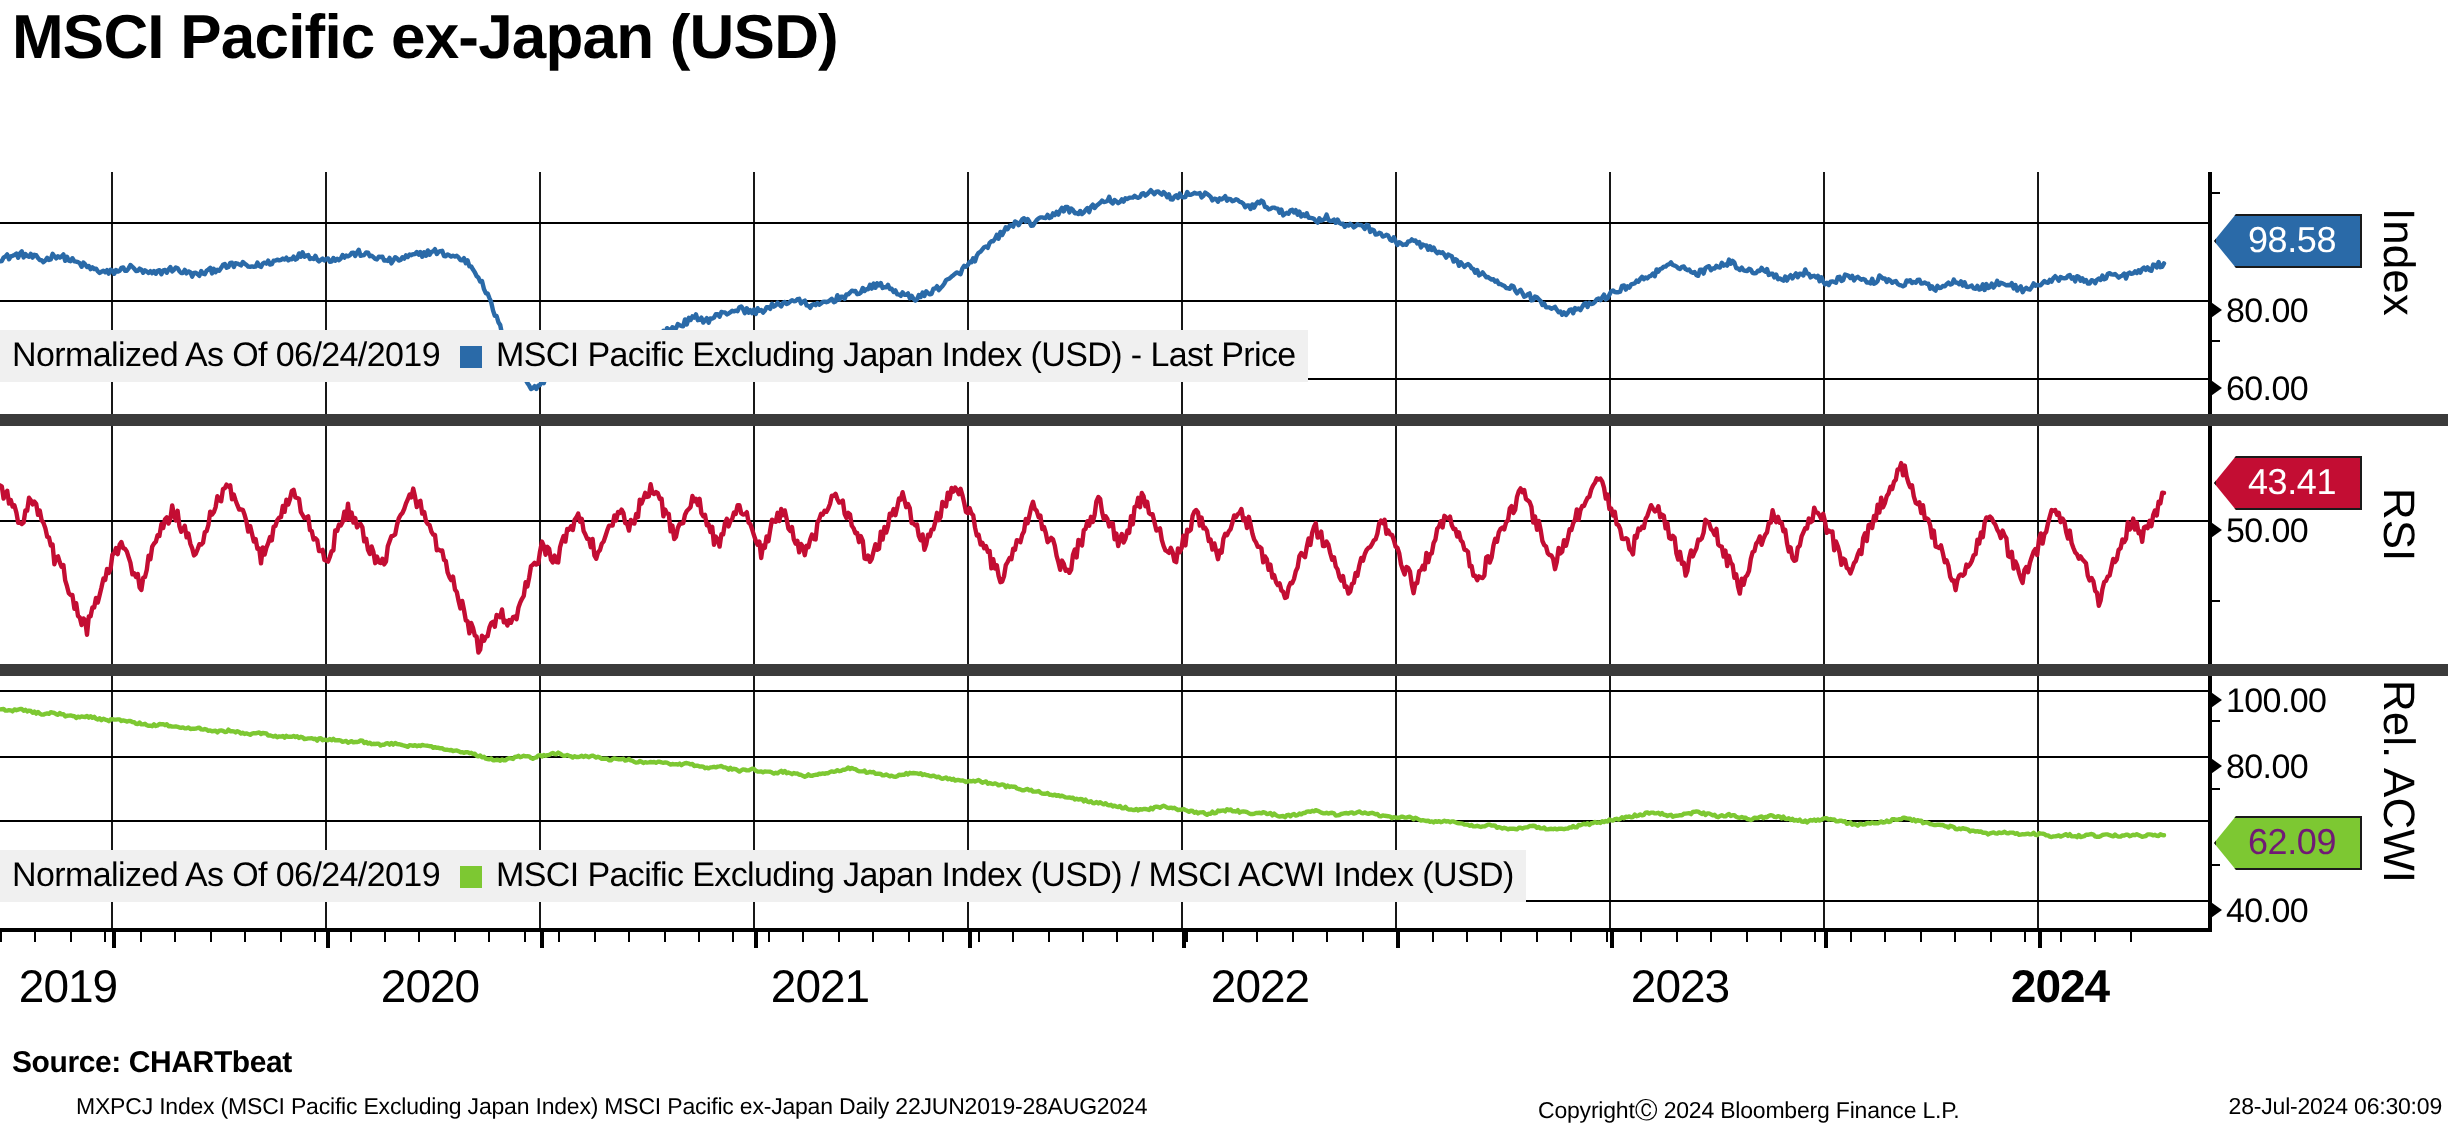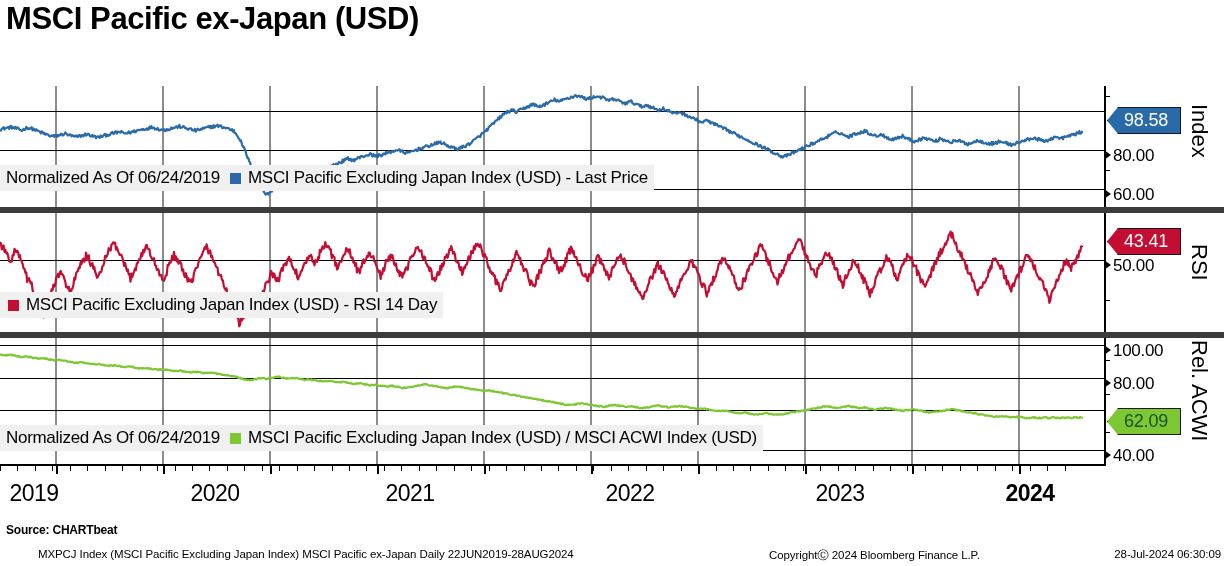--- a/index.html
+++ b/index.html
@@ -32,21 +32,21 @@
   .minitick{position:absolute;height:1px;background:#000;width:6px;}
 
   
   .badge{position:absolute;height:27px;display:flex;align-items:center;
          color:#fff;font-size:18px;font-weight:normal;letter-spacing:-0.2px;
          padding-left:16px;padding-right:9px;box-sizing:border-box;
          border:1px solid #1a1a1a;
          clip-path:polygon(0% 50%, 11px 0%, 100% 0%, 100% 100%, 11px 100%);}
   .badge.blue{background:#2a6aa8;}
   .badge.red{background:#c30d33;}
-  .badge.green{background:#7dc832;color:#14532d;}
+  .badge.green{background:#7dc832;color:#701a75;}
 
   
   .ylabel{position:absolute;font-size:22px;font-weight:normal;color:#000;
           transform-origin:left top;transform:rotate(90deg);white-space:nowrap;
           letter-spacing:0px;}
 
   
   .legend{position:absolute;height:26px;background:#f0f0f0;display:flex;
           align-items:center;font-size:17px;letter-spacing:-0.3px;
           white-space:nowrap;color:#000;padding:0 6px;box-sizing:border-box;}
@@ -56,21 +56,21 @@
   .sq.green{background:#7dc832;}
 
   
   #xaxis{position:absolute;left:0;top:466px;width:1224px;height:50px;}
   .xtick{position:absolute;height:8px;width:2px;background:#000;top:0px;}
   .xminor{position:absolute;height:5px;width:1px;background:#000;top:0px;}
   .xlabel{position:absolute;top:14px;font-size:23px;letter-spacing:-0.5px;
           transform:translateX(-50%);white-space:nowrap;}
 
   
-  #source{position:absolute;left:6px;top:523px;font-size:12px;font-weight:bold;
+  #source{position:absolute;left:6px;top:523px;font-size:15px;font-weight:bold;
           letter-spacing:-0.2px;}
   .foot{position:absolute;top:548px;font-size:11.5px;letter-spacing:-0.1px;
         white-space:nowrap;color:#000;padding-left:36px;}
   #foot-left{left:2px;}
   #foot-mid{left:733px;}
   #foot-right{right:3px;}
 </style>
 </head>
 <body>
 
@@ -130,24 +130,20 @@
           <line x1="805" y1="0" x2="805" y2="119" stroke="#000" stroke-width="1" opacity="0.9"></line>
           <line x1="912" y1="0" x2="912" y2="119" stroke="#000" stroke-width="1" opacity="0.9"></line>
           <line x1="1019" y1="0" x2="1019" y2="119" stroke="#000" stroke-width="1" opacity="0.9"></line>
           <line x1="0" y1="47.5" x2="1106" y2="47.5" stroke="#000" stroke-width="1"></line>
           <path d="M0.0,29.7L0.9,30.2L1.8,36.3L2.7,33.5L3.6,32.4L4.5,38.8L5.4,37.0L6.3,40.3L7.2,39.7L8.2,43.3L9.1,48.4L10.0,48.3L10.9,49.0L11.8,48.3L12.7,42.2L13.6,42.3L14.5,35.9L15.4,37.1L16.3,39.2L17.2,37.8L18.1,38.9L19.0,44.4L19.9,42.3L20.8,47.1L21.7,48.3L22.7,51.2L23.6,55.4L24.5,55.8L25.4,59.8L26.3,59.3L27.2,69.1L28.1,65.6L29.0,65.2L29.9,68.2L30.8,70.4L31.7,69.5L32.6,77.2L33.5,80.1L34.4,83.6L35.3,84.5L36.2,84.5L37.2,91.4L38.1,88.6L39.0,95.0L39.9,95.7L40.8,99.5L41.7,96.2L42.6,97.1L43.5,104.4L44.4,95.2L45.3,95.1L46.2,90.7L47.1,90.8L48.0,86.0L48.9,88.3L49.8,84.6L50.7,80.9L51.7,76.3L52.6,77.0L53.5,71.5L54.4,73.5L55.3,71.3L56.2,64.3L57.1,63.7L58.0,61.0L58.9,64.1L59.8,59.4L60.7,58.0L61.6,61.1L62.5,61.4L63.4,62.7L64.3,65.6L65.2,68.3L66.2,74.2L67.1,73.7L68.0,75.5L68.9,74.0L69.8,80.7L70.7,82.0L71.6,75.9L72.5,75.5L73.4,71.9L74.3,64.8L75.2,66.6L76.1,60.3L77.0,58.8L77.9,57.9L78.8,54.6L79.7,55.0L80.7,49.0L81.6,51.0L82.5,46.6L83.4,45.7L84.3,48.8L85.2,46.3L86.1,39.7L87.0,44.5L87.9,47.2L88.8,42.4L89.7,50.0L90.6,52.9L91.5,51.7L92.4,49.9L93.3,55.7L94.2,53.8L95.2,59.0L96.1,61.2L97.0,64.7L97.9,63.9L98.8,61.6L99.7,59.1L100.6,59.3L101.5,58.4L102.4,53.1L103.3,52.6L104.2,49.5L105.1,42.8L106.0,44.3L106.9,43.1L107.8,40.6L108.7,35.1L109.6,37.1L110.6,37.6L111.5,31.5L112.4,31.1L113.3,29.3L114.2,30.3L115.1,29.7L116.0,36.6L116.9,34.3L117.8,37.2L118.7,39.6L119.6,41.8L120.5,41.7L121.4,41.9L122.3,44.4L123.2,47.7L124.1,52.8L125.1,50.0L126.0,53.9L126.9,57.8L127.8,56.5L128.7,61.4L129.6,61.2L130.5,68.7L131.4,60.7L132.3,64.3L133.2,60.8L134.1,58.6L135.0,55.5L135.9,57.2L136.8,50.4L137.7,50.0L138.6,47.2L139.6,45.8L140.5,45.6L141.4,40.0L142.3,42.9L143.2,36.9L144.1,39.3L145.0,36.5L145.9,32.5L146.8,31.9L147.7,35.7L148.6,36.0L149.5,36.4L150.4,42.9L151.3,44.5L152.2,46.1L153.1,45.8L154.1,45.2L155.0,52.1L155.9,52.6L156.8,56.8L157.7,56.1L158.6,57.1L159.5,62.5L160.4,62.4L161.3,61.9L162.2,66.9L163.1,67.4L164.0,67.8L164.9,65.5L165.8,62.6L166.7,62.2L167.6,52.2L168.6,52.4L169.5,49.3L170.4,49.7L171.3,48.0L172.2,42.8L173.1,46.9L174.0,38.9L174.9,46.8L175.8,43.3L176.7,48.3L177.6,46.0L178.5,50.7L179.4,49.4L180.3,49.0L181.2,50.7L182.1,57.7L183.1,56.4L184.0,61.9L184.9,64.0L185.8,60.2L186.7,63.0L187.6,68.6L188.5,65.3L189.4,68.1L190.3,68.5L191.2,66.4L192.1,69.2L193.0,67.8L193.9,60.1L194.8,57.6L195.7,55.1L196.6,54.9L197.6,54.2L198.5,49.4L199.4,46.2L200.3,44.5L201.2,43.5L202.1,41.5L203.0,38.7L203.9,36.7L204.8,34.2L205.7,35.7L206.6,31.3L207.5,35.3L208.4,40.5L209.3,37.9L210.2,37.4L211.1,43.8L212.1,43.0L213.0,47.6L213.9,49.0L214.8,49.6L215.7,52.8L216.6,54.3L217.5,54.5L218.4,62.1L219.3,61.7L220.2,62.4L221.1,62.2L222.0,66.9L222.9,67.4L223.8,73.2L224.7,75.5L225.6,77.0L226.5,75.3L227.5,81.8L228.4,83.0L229.3,87.5L230.2,91.2L231.1,87.5L232.0,92.0L232.9,97.2L233.8,97.6L234.7,103.7L235.6,98.5L236.5,100.9L237.4,104.8L238.3,105.2L239.2,113.3L240.1,111.8L241.0,104.8L242.0,107.4L242.9,105.4L243.8,105.1L244.7,100.8L245.6,98.5L246.5,97.9L247.4,100.4L248.3,94.5L249.2,94.9L250.1,95.6L251.0,91.7L251.9,98.1L252.8,97.4L253.7,99.8L254.6,97.0L255.5,98.4L256.5,95.6L257.4,95.3L258.3,96.6L259.2,90.9L260.1,88.3L261.0,86.4L261.9,84.9L262.8,78.1L263.7,80.2L264.6,75.7L265.5,70.1L266.4,69.4L267.3,68.4L268.2,69.3L269.1,68.9L270.0,62.8L271.0,57.8L271.9,59.9L272.8,64.4L273.7,60.4L274.6,61.5L275.5,66.9L276.4,68.2L277.3,64.8L278.2,68.0L279.1,68.2L280.0,60.7L280.9,57.6L281.8,55.0L282.7,57.8L283.6,51.5L284.5,51.9L285.5,50.1L286.4,52.0L287.3,46.9L288.2,45.7L289.1,43.8L290.0,47.9L290.9,46.4L291.8,52.5L292.7,54.3L293.6,56.4L294.5,56.5L295.4,60.6L296.3,56.5L297.2,64.7L298.1,66.4L299.0,63.2L300.0,62.0L300.9,58.8L301.8,57.8L302.7,55.1L303.6,52.3L304.5,49.9L305.4,49.8L306.3,49.8L307.2,44.7L308.1,47.2L309.0,43.0L309.9,43.5L310.8,41.8L311.7,43.5L312.6,48.6L313.5,48.6L314.5,52.3L315.4,47.0L316.3,48.5L317.2,48.8L318.1,44.0L319.0,45.5L319.9,36.8L320.8,38.8L321.7,36.4L322.6,33.4L323.5,35.5L324.4,35.2L325.3,29.1L326.2,33.5L327.1,34.0L328.0,33.0L328.9,33.6L329.9,36.5L330.8,36.4L331.7,45.2L332.6,41.8L333.5,43.8L334.4,44.0L335.3,52.7L336.2,49.8L337.1,56.5L338.0,55.4L338.9,51.0L339.8,49.0L340.7,48.8L341.6,48.6L342.5,44.4L343.4,42.5L344.4,41.5L345.3,40.5L346.2,35.0L347.1,37.6L348.0,36.4L348.9,39.5L349.8,36.4L350.7,43.6L351.6,45.1L352.5,44.4L353.4,49.6L354.3,49.1L355.2,53.0L356.1,50.4L357.0,59.4L357.9,55.3L358.9,56.8L359.8,60.3L360.7,54.1L361.6,54.2L362.5,48.4L363.4,46.4L364.3,50.2L365.2,47.5L366.1,46.4L367.0,43.2L367.9,43.9L368.8,39.6L369.7,39.6L370.6,43.6L371.5,44.3L372.4,44.1L373.4,43.1L374.3,48.3L375.2,49.1L376.1,51.8L377.0,54.7L377.9,57.4L378.8,59.4L379.7,57.8L380.6,66.0L381.5,59.7L382.4,60.9L383.3,55.2L384.2,57.6L385.1,52.0L386.0,46.8L386.9,47.7L387.9,47.9L388.8,43.4L389.7,47.5L390.6,41.5L391.5,44.6L392.4,42.2L393.3,46.3L394.2,51.3L395.1,52.4L396.0,50.5L396.9,56.7L397.8,58.8L398.7,57.4L399.6,63.2L400.5,59.0L401.4,60.2L402.4,64.6L403.3,59.9L404.2,60.6L405.1,56.7L406.0,54.3L406.9,56.5L407.8,56.7L408.7,48.3L409.6,46.7L410.5,43.9L411.4,44.3L412.3,42.4L413.2,42.9L414.1,41.3L415.0,39.0L415.9,34.9L416.9,34.9L417.8,33.9L418.7,36.6L419.6,38.3L420.5,38.0L421.4,37.3L422.3,43.9L423.2,46.0L424.1,43.4L425.0,44.2L425.9,49.9L426.8,51.1L427.7,53.6L428.6,53.5L429.5,58.1L430.4,55.0L431.4,57.4L432.3,66.3L433.2,66.5L434.1,64.8L435.0,67.9L435.9,66.4L436.8,62.6L437.7,59.1L438.6,61.9L439.5,61.4L440.4,52.8L441.3,56.8L442.2,50.5L443.1,53.3L444.0,50.2L444.9,43.8L445.8,44.6L446.8,41.5L447.7,44.6L448.6,40.8L449.5,36.2L450.4,36.8L451.3,33.1L452.2,36.9L453.1,40.6L454.0,39.0L454.9,41.1L455.8,48.5L456.7,48.7L457.6,49.7L458.5,49.3L459.4,55.0L460.3,57.1L461.3,54.2L462.2,61.9L463.1,59.3L464.0,54.4L464.9,55.1L465.8,51.8L466.7,51.7L467.6,48.2L468.5,43.4L469.4,47.1L470.3,45.5L471.2,38.0L472.1,39.3L473.0,40.2L473.9,33.3L474.8,36.5L475.8,31.0L476.7,32.8L477.6,30.8L478.5,32.0L479.4,34.1L480.3,31.4L481.2,34.5L482.1,38.5L483.0,43.0L483.9,43.6L484.8,41.0L485.7,43.7L486.6,44.6L487.5,50.7L488.4,54.8L489.3,54.4L490.3,59.3L491.2,58.4L492.1,61.1L493.0,60.1L493.9,62.9L494.8,62.5L495.7,71.2L496.6,66.6L497.5,71.3L498.4,69.6L499.3,74.9L500.2,78.1L501.1,77.8L502.0,75.2L502.9,69.6L503.8,68.0L504.8,66.0L505.7,66.6L506.6,61.3L507.5,61.9L508.4,57.1L509.3,57.3L510.2,58.1L511.1,54.4L512.0,52.7L512.9,46.5L513.8,48.6L514.7,44.7L515.6,40.6L516.5,37.9L517.4,41.5L518.3,42.3L519.3,45.6L520.2,44.8L521.1,51.5L522.0,50.5L522.9,53.5L523.8,58.1L524.7,57.2L525.6,55.9L526.5,56.7L527.4,59.8L528.3,64.9L529.2,68.1L530.1,71.9L531.0,67.3L531.9,68.9L532.8,72.4L533.8,71.9L534.7,73.4L535.6,71.8L536.5,64.3L537.4,61.7L538.3,65.7L539.2,57.0L540.1,57.4L541.0,59.8L541.9,52.0L542.8,51.4L543.7,47.6L544.6,49.9L545.5,45.4L546.4,48.0L547.3,44.5L548.2,37.7L549.2,35.5L550.1,36.5L551.0,42.9L551.9,46.6L552.8,45.1L553.7,46.5L554.6,50.2L555.5,48.5L556.4,48.6L557.3,56.6L558.2,53.8L559.1,60.0L560.0,56.3L560.9,54.0L561.8,58.3L562.7,56.4L563.7,52.2L564.6,53.4L565.5,45.1L566.4,49.2L567.3,40.4L568.2,40.2L569.1,35.9L570.0,40.6L570.9,33.5L571.8,35.2L572.7,40.2L573.6,37.9L574.5,43.6L575.4,44.2L576.3,44.1L577.2,48.0L578.2,52.3L579.1,51.8L580.0,51.2L580.9,56.9L581.8,60.0L582.7,62.2L583.6,62.7L584.5,63.4L585.4,60.9L586.3,63.0L587.2,67.6L588.1,68.1L589.0,61.2L589.9,63.1L590.8,61.1L591.7,54.8L592.7,59.7L593.6,51.8L594.5,52.6L595.4,51.9L596.3,44.9L597.2,42.8L598.1,42.0L599.0,43.2L599.9,49.8L600.8,45.8L601.7,51.2L602.6,50.9L603.5,52.4L604.4,57.5L605.3,56.8L606.2,61.8L607.2,58.7L608.1,62.6L609.0,66.6L609.9,62.2L610.8,63.3L611.7,56.4L612.6,53.9L613.5,54.6L614.4,52.7L615.3,51.6L616.2,48.3L617.1,44.7L618.0,45.6L618.9,44.1L619.8,43.4L620.7,41.5L621.7,47.2L622.6,46.2L623.5,51.0L624.4,45.4L625.3,49.3L626.2,53.8L627.1,56.8L628.0,58.2L628.9,60.4L629.8,60.4L630.7,61.2L631.6,68.2L632.5,65.2L633.4,66.6L634.3,71.9L635.2,69.3L636.2,75.8L637.1,74.6L638.0,78.0L638.9,79.5L639.8,78.7L640.7,82.2L641.6,82.9L642.5,86.0L643.4,85.5L644.3,80.7L645.2,78.5L646.1,78.6L647.0,76.5L647.9,72.6L648.8,70.8L649.7,65.1L650.6,63.5L651.6,64.7L652.5,65.6L653.4,60.4L654.3,56.2L655.2,59.5L656.1,53.3L657.0,50.4L657.9,48.6L658.8,55.8L659.7,55.6L660.6,52.8L661.5,60.0L662.4,60.0L663.3,57.8L664.2,59.3L665.1,63.5L666.1,66.9L667.0,65.6L667.9,70.3L668.8,71.7L669.7,75.5L670.6,77.3L671.5,75.0L672.4,80.4L673.3,80.2L674.2,83.8L675.1,82.9L676.0,78.9L676.9,78.4L677.8,73.5L678.7,74.9L679.6,70.0L680.6,66.0L681.5,67.3L682.4,64.0L683.3,62.0L684.2,60.9L685.1,60.6L686.0,59.1L686.9,57.2L687.8,56.7L688.7,53.8L689.6,48.7L690.5,47.3L691.4,48.6L692.3,46.9L693.2,53.9L694.1,52.2L695.1,54.2L696.0,54.4L696.9,57.0L697.8,60.3L698.7,60.9L699.6,63.6L700.5,69.2L701.4,71.9L702.3,74.2L703.2,70.5L704.1,71.0L705.0,72.8L705.9,79.3L706.8,83.6L707.7,78.7L708.6,78.6L709.6,72.6L710.5,72.0L711.4,69.9L712.3,71.7L713.2,63.5L714.1,68.1L715.0,64.0L715.9,63.7L716.8,58.5L717.7,56.8L718.6,51.3L719.5,50.3L720.4,47.6L721.3,50.7L722.2,44.9L723.1,45.8L724.1,46.3L725.0,45.3L725.9,49.6L726.8,51.5L727.7,51.5L728.6,55.3L729.5,53.2L730.4,57.1L731.3,58.1L732.2,61.8L733.1,62.1L734.0,62.9L734.9,70.2L735.8,70.0L736.7,74.9L737.6,74.9L738.6,77.1L739.5,75.2L740.4,75.8L741.3,76.0L742.2,74.7L743.1,65.7L744.0,65.1L744.9,68.3L745.8,65.8L746.7,59.9L747.6,56.4L748.5,57.9L749.4,53.1L750.3,51.4L751.2,50.8L752.1,51.7L753.1,48.0L754.0,47.2L754.9,41.2L755.8,40.1L756.7,43.5L757.6,41.8L758.5,35.4L759.4,32.6L760.3,31.2L761.2,33.1L762.1,32.0L763.0,36.6L763.9,37.2L764.8,38.0L765.7,40.4L766.6,48.3L767.5,45.2L768.5,51.9L769.4,47.5L770.3,51.8L771.2,57.5L772.1,59.5L773.0,60.2L773.9,63.7L774.8,64.5L775.7,64.7L776.6,66.5L777.5,71.6L778.4,68.0L779.3,61.0L780.2,63.7L781.1,62.8L782.0,57.1L783.0,59.9L783.9,56.3L784.8,51.6L785.7,52.0L786.6,48.6L787.5,46.9L788.4,41.7L789.3,46.9L790.2,42.2L791.1,40.0L792.0,40.0L792.9,37.7L793.8,35.9L794.7,35.3L795.6,31.8L796.5,29.8L797.5,28.3L798.4,26.2L799.3,26.8L800.2,26.3L801.1,27.7L802.0,30.8L802.9,36.3L803.8,34.3L804.7,41.5L805.6,41.2L806.5,44.7L807.4,42.9L808.3,49.1L809.2,49.5L810.1,51.5L811.0,56.4L812.0,56.5L812.9,56.1L813.8,56.7L814.7,61.6L815.6,62.4L816.5,64.2L817.4,55.0L818.3,55.8L819.2,51.3L820.1,52.0L821.0,50.4L821.9,51.0L822.8,46.4L823.7,44.9L824.6,42.2L825.5,39.6L826.5,41.3L827.4,42.7L828.3,42.3L829.2,40.1L830.1,45.7L831.0,44.3L831.9,44.8L832.8,51.2L833.7,48.5L834.6,55.9L835.5,56.5L836.4,54.9L837.3,55.9L838.2,63.7L839.1,66.8L840.0,62.9L841.0,68.9L841.9,68.4L842.8,74.8L843.7,72.5L844.6,66.0L845.5,62.2L846.4,65.2L847.3,63.0L848.2,61.1L849.1,56.8L850.0,57.0L850.9,56.2L851.8,53.3L852.7,46.9L853.6,47.7L854.5,48.4L855.5,51.6L856.4,52.4L857.3,54.5L858.2,51.4L859.1,59.3L860.0,60.1L860.9,60.3L861.8,65.3L862.7,62.3L863.6,70.0L864.5,64.9L865.4,68.3L866.3,69.4L867.2,75.9L868.1,74.1L869.0,80.2L869.9,83.8L870.9,76.3L871.8,79.4L872.7,75.5L873.6,74.6L874.5,72.4L875.4,66.5L876.3,63.1L877.2,62.6L878.1,58.8L879.0,57.6L879.9,55.2L880.8,59.4L881.7,56.5L882.6,54.4L883.5,53.2L884.4,48.5L885.4,48.3L886.3,42.1L887.2,45.8L888.1,48.1L889.0,45.4L889.9,48.4L890.8,48.2L891.7,52.6L892.6,51.9L893.5,58.5L894.4,62.8L895.3,60.7L896.2,66.0L897.1,67.4L898.0,67.1L898.9,60.8L899.9,59.8L900.8,55.2L901.7,53.2L902.6,51.1L903.5,51.3L904.4,46.2L905.3,48.1L906.2,47.5L907.1,40.8L908.0,43.1L908.9,43.4L909.8,44.7L910.7,46.6L911.6,43.9L912.5,47.8L913.4,53.4L914.4,52.3L915.3,52.9L916.2,52.7L917.1,62.1L918.0,57.7L918.9,60.1L919.8,63.4L920.7,69.4L921.6,66.3L922.5,66.9L923.4,71.0L924.3,71.6L925.2,73.7L926.1,71.4L927.0,68.6L927.9,67.5L928.9,64.2L929.8,62.1L930.7,64.0L931.6,56.0L932.5,53.6L933.4,57.5L934.3,49.5L935.2,49.1L936.1,51.0L937.0,45.0L937.9,47.1L938.8,39.4L939.7,43.3L940.6,35.8L941.5,40.7L942.4,38.7L943.4,35.0L944.3,33.7L945.2,30.4L946.1,31.5L947.0,27.9L947.9,26.9L948.8,21.7L949.7,21.7L950.6,18.5L951.5,24.6L952.4,19.8L953.3,25.2L954.2,28.3L955.1,30.6L956.0,29.7L956.9,35.2L957.9,38.5L958.8,39.1L959.7,38.2L960.6,43.5L961.5,39.6L962.4,46.4L963.3,46.1L964.2,46.8L965.1,49.7L966.0,55.8L966.9,52.3L967.8,60.3L968.7,60.5L969.6,61.0L970.5,59.7L971.4,63.5L972.4,68.1L973.3,67.2L974.2,69.8L975.1,75.4L976.0,77.3L976.9,77.2L977.8,82.1L978.7,77.1L979.6,74.8L980.5,74.2L981.4,74.9L982.3,74.0L983.2,69.3L984.1,70.3L985.0,69.2L985.9,67.5L986.8,64.7L987.8,64.1L988.7,56.9L989.6,58.8L990.5,53.2L991.4,55.6L992.3,48.4L993.2,45.7L994.1,45.9L995.0,45.3L995.9,46.2L996.8,48.1L997.7,49.4L998.6,51.8L999.5,53.3L1000.4,56.0L1001.3,52.3L1002.3,54.8L1003.2,56.1L1004.1,65.0L1005.0,65.5L1005.9,62.9L1006.8,71.3L1007.7,67.7L1008.6,69.7L1009.5,73.4L1010.4,76.3L1011.3,78.5L1012.2,72.1L1013.1,70.5L1014.0,73.1L1014.9,68.6L1015.8,65.7L1016.8,62.9L1017.7,61.5L1018.6,64.5L1019.5,56.6L1020.4,53.7L1021.3,58.8L1022.2,54.0L1023.1,52.9L1024.0,48.6L1024.9,45.3L1025.8,42.0L1026.7,42.4L1027.6,42.0L1028.5,44.4L1029.4,43.4L1030.3,48.1L1031.3,46.3L1032.2,47.8L1033.1,53.1L1034.0,56.3L1034.9,52.3L1035.8,58.5L1036.7,61.0L1037.6,63.2L1038.5,64.1L1039.4,66.4L1040.3,65.2L1041.2,66.7L1042.1,67.6L1043.0,68.6L1043.9,74.9L1044.8,77.2L1045.8,76.0L1046.7,77.7L1047.6,82.5L1048.5,83.4L1049.4,89.9L1050.3,87.3L1051.2,81.6L1052.1,78.0L1053.0,77.4L1053.9,75.2L1054.8,74.8L1055.7,70.6L1056.6,66.5L1057.5,68.0L1058.4,66.7L1059.3,62.0L1060.3,61.1L1061.2,56.7L1062.1,58.1L1063.0,56.5L1063.9,48.1L1064.8,51.8L1065.7,50.6L1066.6,46.3L1067.5,51.8L1068.4,48.3L1069.3,53.6L1070.2,52.8L1071.1,57.9L1072.0,50.7L1072.9,50.2L1073.8,51.1L1074.8,47.4L1075.7,50.1L1076.6,44.5L1077.5,42.2L1078.4,44.7L1079.3,37.9L1080.2,38.7L1081.1,33.4L1082.0,33.5" fill="none" stroke="#c30d33" stroke-width="2.2" stroke-linejoin="round" stroke-linecap="round"></path>
         </svg>
     </div>
   </div>
   <div class="spine" style="left:1104px;top:213px;height:119px;"></div>
 
-  <div class="legend" id="legend-rsi" style="left:0px;top:292px;">
-    <span class="sq red" style="margin-left:2px;"></span>
-    <span>MSCI Pacific Excluding Japan Index (USD) - RSI 14 Day</span>
-  </div>
 
   <div class="badge red" style="left:1107px;top:228px;width:74px;">43.41</div>
   <div class="tickarrow" style="left:1104px;top:260px;"></div>
   <div class="ytick" style="left:1113px;top:257px;">50.00</div>
   <div class="minitick" style="left:1104px;top:300px;"></div>
   <div class="ylabel" style="left:1212px;top:244px;">RSI</div>
 
   <div class="sep" style="top:332px;"></div>
 
   <div class="panel" id="panel-rel" style="top:338px;height:128px;width:1106px;">

